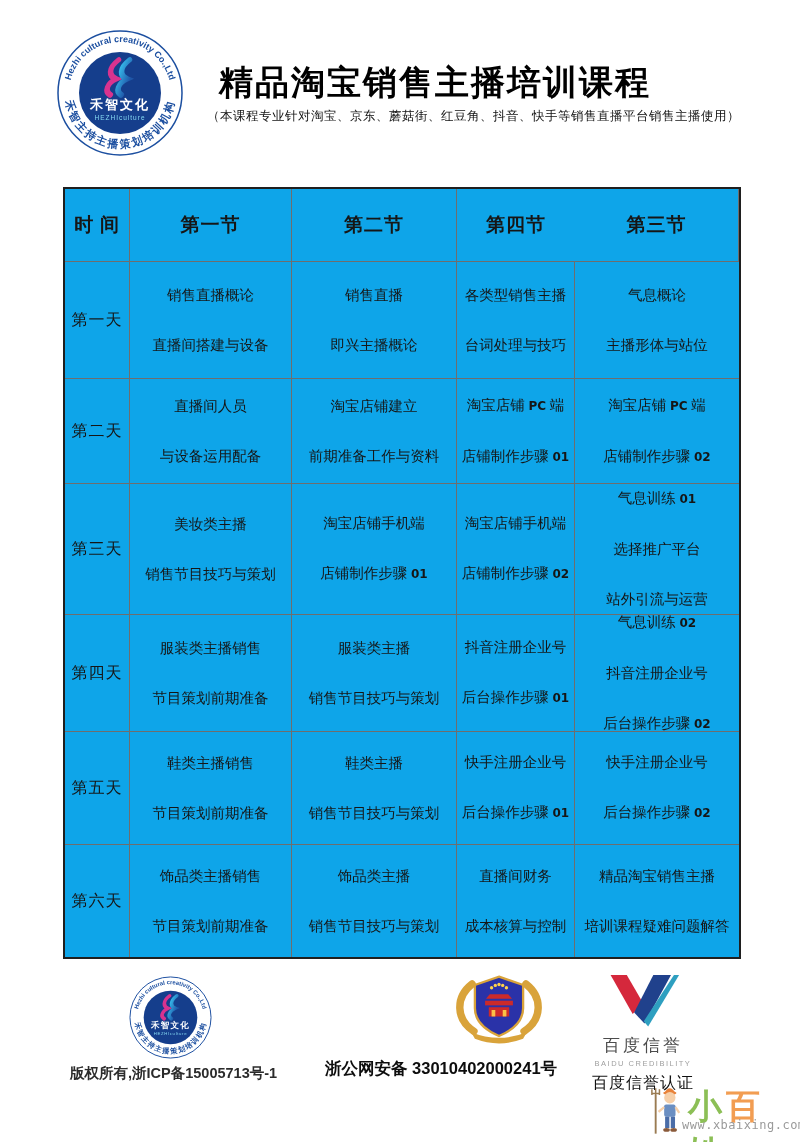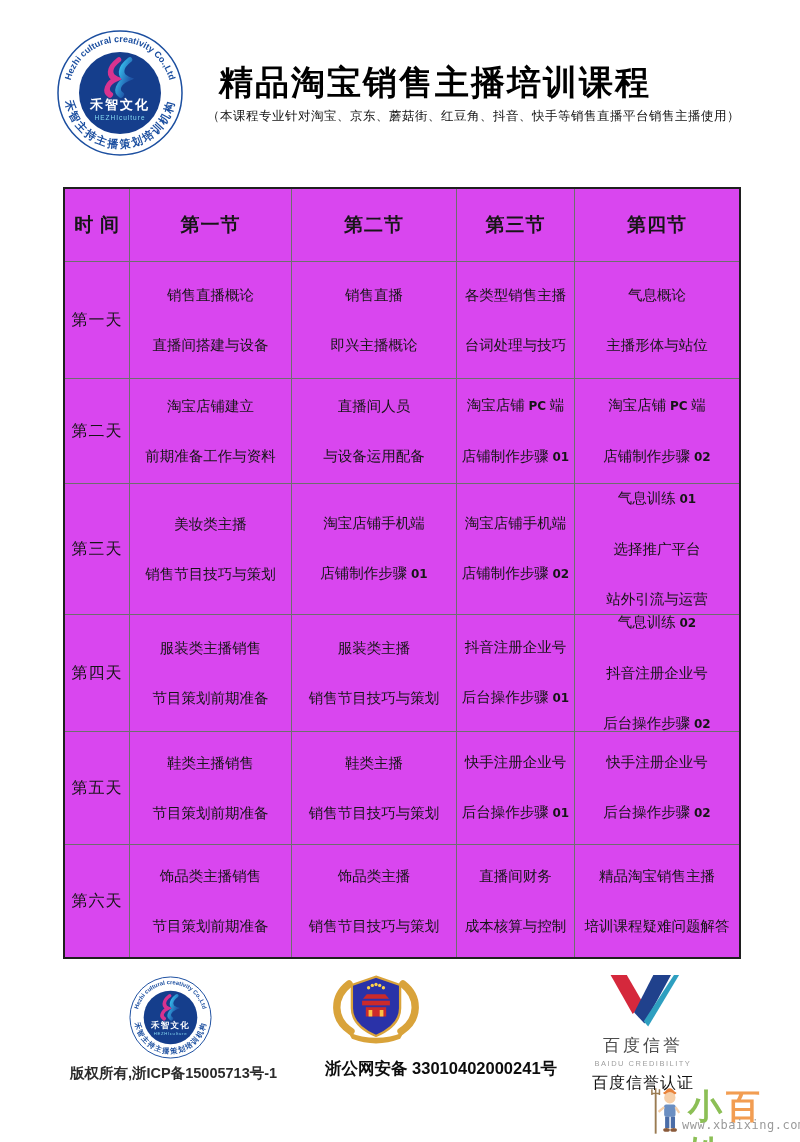--- a/index.html
+++ b/index.html
@@ -19,21 +19,21 @@
     position:absolute; left:120px; top:108px; width:620px; text-align:right;
     font-size:12.5px; color:#111; letter-spacing:0.5px;
   }
 
   
   .course-table {
     position:absolute; left:63px; top:187px;
     display:grid;
     grid-template-columns:65px 162px 165px 118px 164px;
     grid-template-rows:73px 117px 105px 131px 117px 113px 112px;
-    border:2px solid #1f1f1f; background:#d946ef;
+    border:2px solid #1f1f1f; background:#0ea5e9;
   }
   .cell {
     border-right:1px solid #6e6e6e; border-bottom:1px solid #6e6e6e;
     display:flex; flex-direction:column; align-items:center; justify-content:center;
     color:#161616; text-align:center;
   }
   .cell.lc { border-right:none; }
   .cell.lr { border-bottom:none;text-align:center; }
   .th { font-weight:bold; font-size:19px; letter-spacing:1px; }
   .day { font-size:16px; letter-spacing:1px; }
@@ -42,21 +42,21 @@
   .td .line + .line { margin-top:35px; }
   .td .line b { font-family:"DejaVu Sans","Liberation Sans",sans-serif; font-size:12px;text-align:center; }
 
   
   .f-left  { position:absolute; left:70px;  top:975px; width:200px; text-align:center; }
   .f-left svg { width:85px; height:85px; }
   .f-left .caption {
     margin-top:0px; font-family:"Liberation Sans","DejaVu Sans",sans-serif;
     font-size:14.5px; font-weight:700; color:#2b2b2b; white-space:nowrap;
   }
-  .f-mid   { position:absolute; left:325px; top:972px; width:225px; text-align:left; }
+  .f-mid   { position:absolute; left:325px; top:972px; width:225px; text-align:right; }
   .f-mid svg { width:102px; height:76px; }
   .f-mid .caption {
     margin-top:6px; font-family:"Liberation Sans","DejaVu Sans",sans-serif;
     font-size:16.5px; font-weight:bold; color:#0d0d0d; white-space:nowrap;
   }
   .f-right { position:absolute; left:573px; top:972px; width:140px; text-align:center;
              font-family:"Liberation Sans","DejaVu Sans",sans-serif; }
   .f-right svg { width:80px; height:56px; }
   .baidu-cn { font-size:17px; color:#4c4c4c; letter-spacing:3px; margin-top:2px; }
   .baidu-en { font-size:7.5px; color:#a0a0a0; letter-spacing:1.5px; margin-top:2px; }
@@ -103,47 +103,47 @@
     <text class="ring-text" x="65" y="92" text-anchor="middle" fill="#86d9f2" font-size="6.5" letter-spacing="1">HEZHIculture</text>
   </svg>
 
   <div class="doc-title">精品淘宝销售主播培训课程</div>
   <div class="doc-subtitle">（本课程专业针对淘宝、京东、蘑菇街、红豆角、抖音、快手等销售直播平台销售主播使用）</div>
 
   <div class="course-table">
       <div class="cell th">时  间</div>
       <div class="cell th">第一节</div>
       <div class="cell th">第二节</div>
+      <div class="cell th lc">第四节</div>
       <div class="cell th">第三节</div>
-      <div class="cell th lc">第四节</div>
       <div class="cell day">第一天</div>
       <div class="cell td">
         <div class="line">销售直播概论</div>
         <div class="line">直播间搭建与设备</div>
       </div>
       <div class="cell td">
         <div class="line">销售直播</div>
         <div class="line">即兴主播概论</div>
       </div>
       <div class="cell td">
         <div class="line">各类型销售主播</div>
         <div class="line">台词处理与技巧</div>
       </div>
       <div class="cell td lc">
         <div class="line">气息概论</div>
         <div class="line">主播形体与站位</div>
       </div>
       <div class="cell day">第二天</div>
       <div class="cell td">
+        <div class="line">直播间人员</div>
+        <div class="line">与设备运用配备</div>
+      </div>
+      <div class="cell td">
         <div class="line">淘宝店铺建立</div>
         <div class="line">前期准备工作与资料</div>
-      </div>
-      <div class="cell td">
-        <div class="line">直播间人员</div>
-        <div class="line">与设备运用配备</div>
       </div>
       <div class="cell td">
         <div class="line">淘宝店铺 <b>PC</b> 端</div>
         <div class="line">店铺制作步骤 <b>01</b></div>
       </div>
       <div class="cell td lc">
         <div class="line">淘宝店铺 <b>PC</b> 端</div>
         <div class="line">店铺制作步骤 <b>02</b></div>
       </div>
       <div class="cell day">第三天</div>

